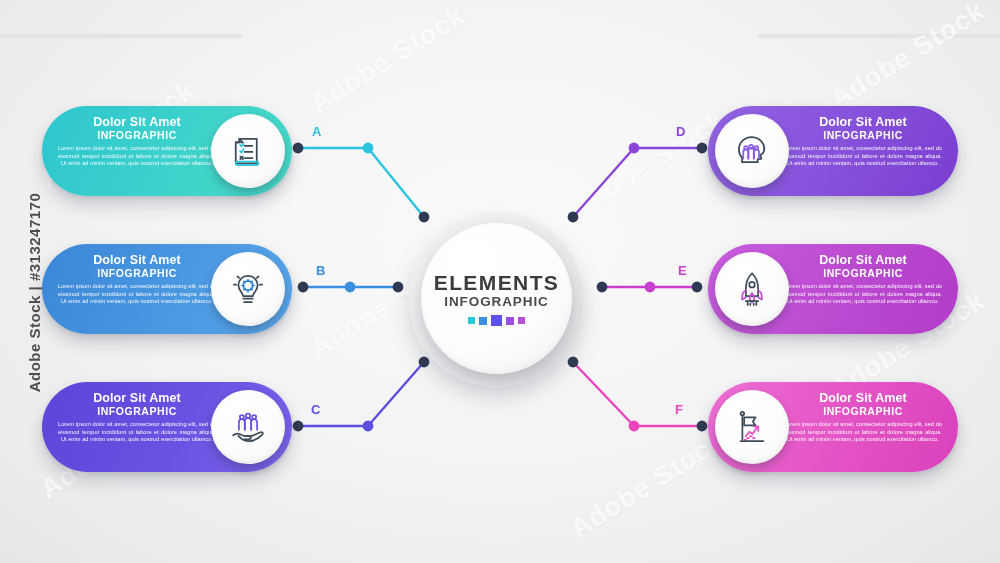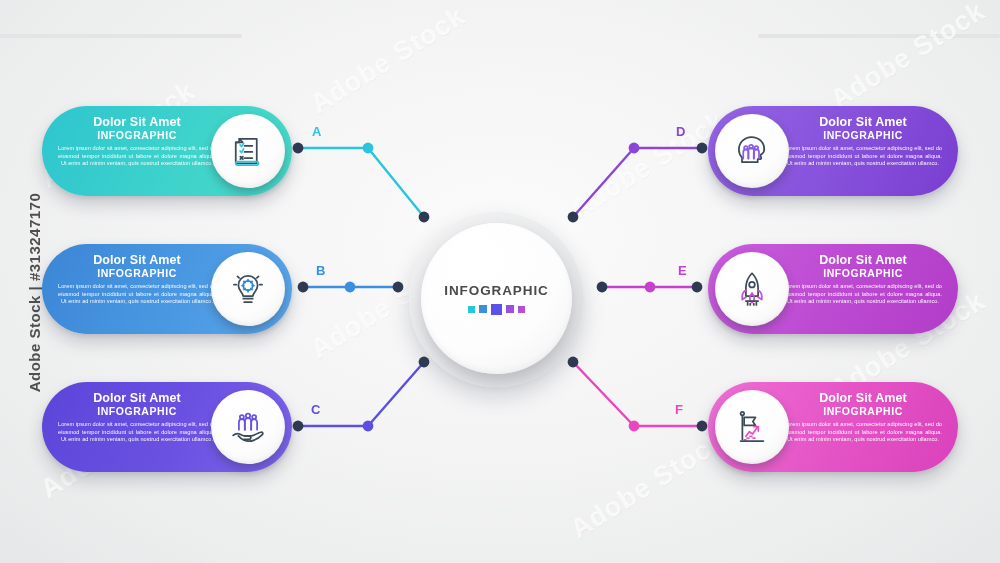--- a/index.html
+++ b/index.html
@@ -145,20 +145,21 @@
 
   <div style="
       position:absolute;left:409px;top:212px;width:175px;height:175px;border-radius:50%;
       background:linear-gradient(145deg,#f3f3f4 0%,#e7e8e9 55%,#d8d9da 100%);
       box-shadow:0 10px 22px rgba(60,65,85,.20);">
     <div style="
         position:absolute;left:12px;top:11px;width:151px;height:151px;border-radius:50%;
         background:radial-gradient(circle at 34% 26%, #ffffff 0%, #fdfdfd 58%, #f0f0f1 100%);
         box-shadow:0 7px 14px rgba(60,65,85,.22), inset 0 -3px 6px rgba(0,0,0,.04);
         display:flex;flex-direction:column;align-items:center;justify-content:center;">
+      <div style="font-size:21px;font-weight:bold;color:#3b3b3b;letter-spacing:1.4px;line-height:23px;">ELEMENTS</div>
       <div style="font-size:13.5px;font-weight:bold;color:#4a4a4a;letter-spacing:.9px;line-height:15px;">INFOGRAPHIC</div>
       <div style="display:flex;align-items:center;gap:4px;margin-top:6px;">
         <span style="width:7px;height:7px;background:#27c7d6;display:block;"></span>
         <span style="width:8px;height:8px;background:#3c8ede;display:block;"></span>
         <span style="width:11px;height:11px;background:#5c51e8;display:block;"></span>
         <span style="width:8px;height:8px;background:#9b4fe0;display:block;"></span>
         <span style="width:7px;height:7px;background:#b64fd6;display:block;"></span>
       </div>
     </div>
   </div>

